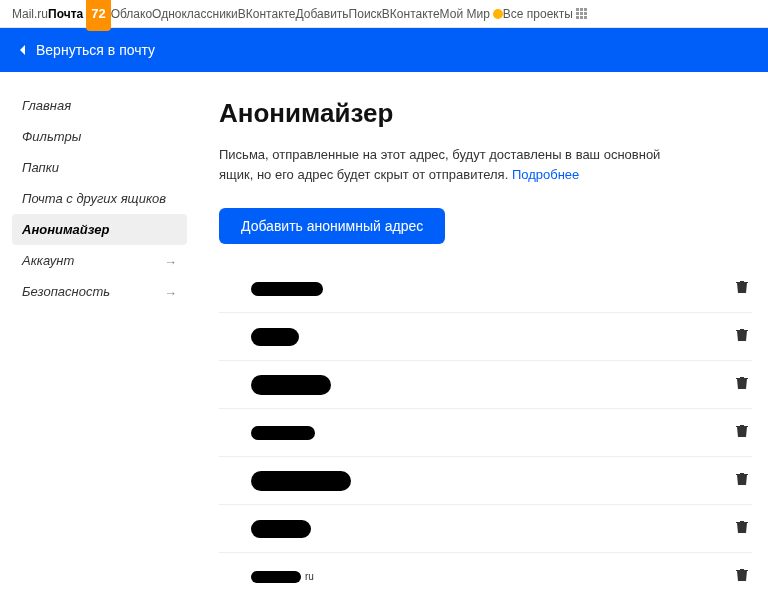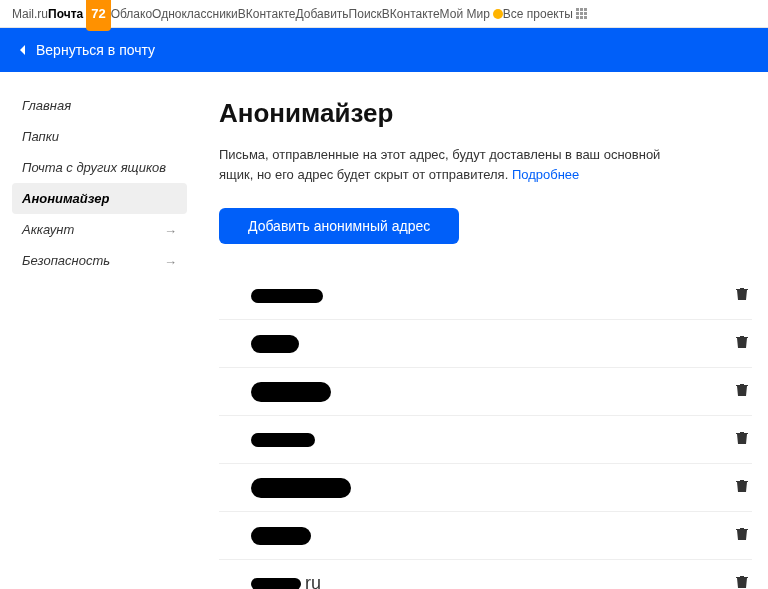--- a/index.html
+++ b/index.html
@@ -21,28 +21,28 @@
 
     .sidebar { width: 175px; margin-left: 12px; }
     .side-item { padding: 8px 10px; font-size: 13px; color: #333; cursor: pointer; border-radius: 4px; display: flex; justify-content: space-between; align-items: center; font-style: italic; }
     .side-item.selected { background: #efefef; font-weight: bold; color: #000; }
     .side-arrow { color: #888; }
 
     .main { flex: 1; padding: 0 16px 20px 32px; }
     .page-title { font-size: 26px; font-weight: bold; color: #111; margin-bottom: 16px; margin-top: 8px; }
     .desc { font-size: 13px; color: #333; line-height: 1.5; margin-bottom: 24px; max-width: 460px; }
     .desc a { color: #005ff9; text-decoration: none; cursor: pointer; }
-    .add-btn { background: #005ff9; color: #fff; border: none; border-radius: 6px; padding: 10px 29px; font-size: 14px; cursor: pointer; margin-bottom: 28px; }
+    .add-btn { background: #005ff9; color: #fff; border: none; border-radius: 6px; padding: 10px 22px; font-size: 14px; cursor: pointer; margin-bottom: 21px; }
 
     .list-row { display: flex; align-items: center; justify-content: space-between; border-bottom: 1px solid #eee; height: 48px; padding: 0 4px; }
     .redacted { background: #000; border-radius: 10px; }
     .trash { cursor: pointer; color: #333; }
     .trash svg { fill: #333; }
     .addr-wrap { display: flex; align-items: center; gap: 4px; }
-    .addr-suffix { font-size: 18px; color: #333; }
+    .addr-suffix { font-size: 10px; color: #333; }
   </style>
 </head>
 <body>
 
 <div class="topnav" id="topnav">
     <span class="topnav-item">
       <span>Mail.ru</span>
     </span>
     <span class="topnav-item active">
       <span>Почта</span>
@@ -92,20 +92,23 @@
         <path d="M7 1 L2 6 L7 11 Z"></path>
       </svg>
     <span>Вернуться в почту</span>
   </div>
 </div>
 
 <div class="container">
   <div class="sidebar" id="sidebar">
       <div class="side-item">
         <span>Главная</span>
+      </div>
+      <div class="side-item">
+        <span>Фильтры</span>
       </div>
       <div class="side-item">
         <span>Папки</span>
       </div>
       <div class="side-item">
         <span>Почта с других ящиков</span>
       </div>
       <div class="side-item selected">
         <span>Анонимайзер</span>
       </div>

